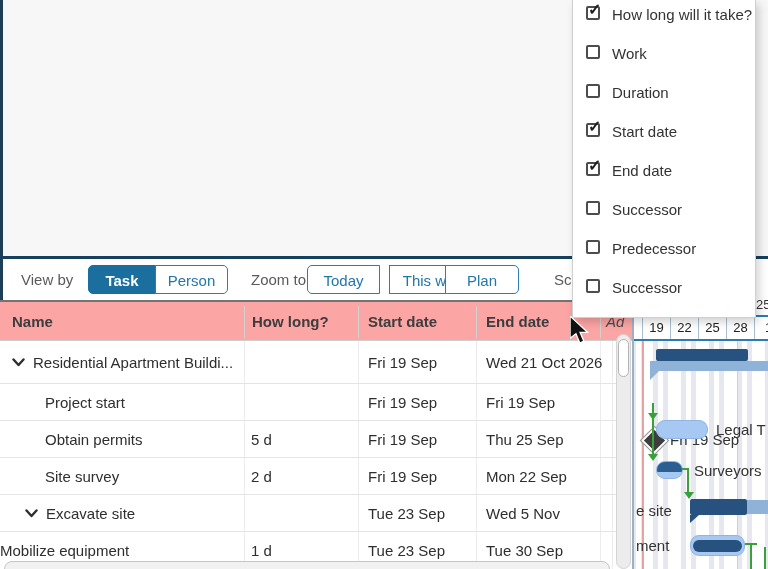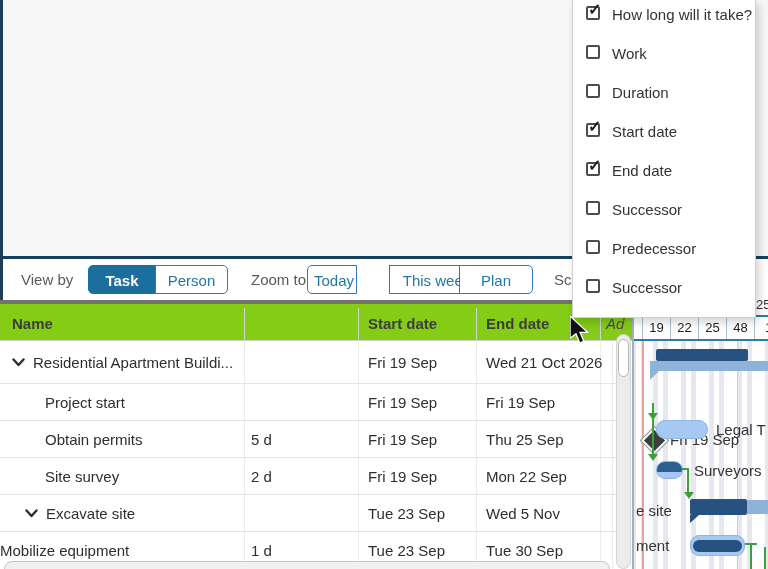--- a/index.html
+++ b/index.html
@@ -15,22 +15,22 @@
   .toolbar{position:absolute;left:3px;top:259px;width:765px;height:41px;background:#fff;}
   .tb-label{position:absolute;top:0;height:41px;line-height:41px;font-size:15px;color:#5a5a5a;}
   .seg-btn{position:absolute;top:6px;height:29px;box-sizing:border-box;border:1px solid #2b7cb0;
            background:#fff;color:#2277aa;font-size:15px;font-family:inherit;text-align:center;
            line-height:27px;cursor:default;}
   .seg-btn.sel{background:#1a6f9e;border-color:#1a6f9e;color:#fff;font-weight:bold;}
   .rL{border-radius:5px 0 0 5px;} .rR{border-radius:0 5px 5px 0;}
   .tb-divider{position:absolute;left:543px;top:266px;width:1px;height:26px;background:#ccc;}
 
   
-  .thead{position:absolute;left:0;top:300px;width:632px;height:41px;background:#84cc16;
-         border-top:4px solid #737373;border-bottom:1px solid #cfcfcf;box-sizing:border-box;}
+  .thead{position:absolute;left:0;top:300px;width:632px;height:41px;background:#fca5a5;
+         border-top:2px solid #737373;border-bottom:1px solid #cfcfcf;box-sizing:border-box;}
   .th{position:absolute;top:0;height:39px;line-height:39px;font-size:15px;font-weight:bold;color:#3d3d3d;}
   .th-sep{position:absolute;top:4px;width:1px;height:32px;background:#d2d2d2;}
   .add-col{position:absolute;left:606px;top:0;height:39px;line-height:39px;font-size:15px;
            font-style:italic;color:#4a4a4a;font-weight:normal;}
 
   
   .tbody{position:absolute;left:0;top:341px;width:616px;height:228px;background:#fff;}
   .vsep{position:absolute;top:0;width:1px;height:228px;background:#ececec;}
   .trow{position:absolute;left:0;width:616px;border-bottom:1px solid #e4e4e4;box-sizing:border-box;}
   .cell{position:absolute;top:0;height:100%;display:flex;align-items:center;font-size:15px;color:#2e2e2e;overflow:hidden;white-space:nowrap;}
@@ -89,29 +89,30 @@
 
   <div class="top-area"></div>
   <div class="left-edge"></div>
   <div class="top-divider"></div>
 
   <div class="toolbar">
     <span class="tb-label" style="left:18px">View by</span>
     <button class="seg-btn sel rL" style="left:85px;width:68px">Task</button>
     <button class="seg-btn rR" style="left:152px;width:73px">Person</button>
     <span class="tb-label" style="left:248px">Zoom to</span>
-    <button class="seg-btn rL" style="left:304px;width:50px">Today</button>
+    <button class="seg-btn rL" style="left:304px;width:73px">Today</button>
     <button class="seg-btn" style="left:386px;width:95px">This week</button>
-    <button class="seg-btn rR" style="left:456px;width:74px">Plan</button>
+    <button class="seg-btn rR" style="left:442px;width:74px">Plan</button>
     <span class="tb-divider"></span>
     <span class="tb-label" style="left:551px">Sch</span>
   </div>
 
   <div class="thead">
     <span class="th" style="left:12px">Name</span>
+    <span class="th" style="left:252px">How long?</span>
     <span class="th" style="left:368px">Start date</span>
     <span class="th" style="left:486px">End date</span>
     <span class="th-sep" style="left:244px"></span>
     <span class="th-sep" style="left:358px"></span>
     <span class="th-sep" style="left:476px"></span>
     <span class="th-sep" style="left:600px"></span>
     <span class="add-col">Ad</span>
   </div>
 
   <div class="tbody">
@@ -185,21 +186,21 @@
   <div class="hscroll"></div>
   <div class="vtrack"></div>
   <div class="vthumb"></div>
 
   <div class="gantt">
     <span class="g-scale-clip">25</span>
     <div class="g-head">
       <span class="g-day" style="left:8px">19</span>
       <span class="g-day" style="left:36px">22</span>
       <span class="g-day" style="left:64px">25</span>
-      <span class="g-day" style="left:92px">48</span>
+      <span class="g-day" style="left:92px">28</span>
       <span class="g-day" style="left:120px">1</span>
     </div>
     <div class="g-chart">
       <div class="g-abs todayline"></div>
       <div class="g-abs gridline"></div>
 
       <div class="g-abs sumbar" style="left:22px;top:8px;width:92px;height:12px"></div>
       <div class="g-abs sumtail" style="left:16px;top:20px;width:118px;height:10px"></div>
       <div class="g-abs notch" style="left:16px;top:30px;border-top:9px solid #8fb2d9"></div>
 

